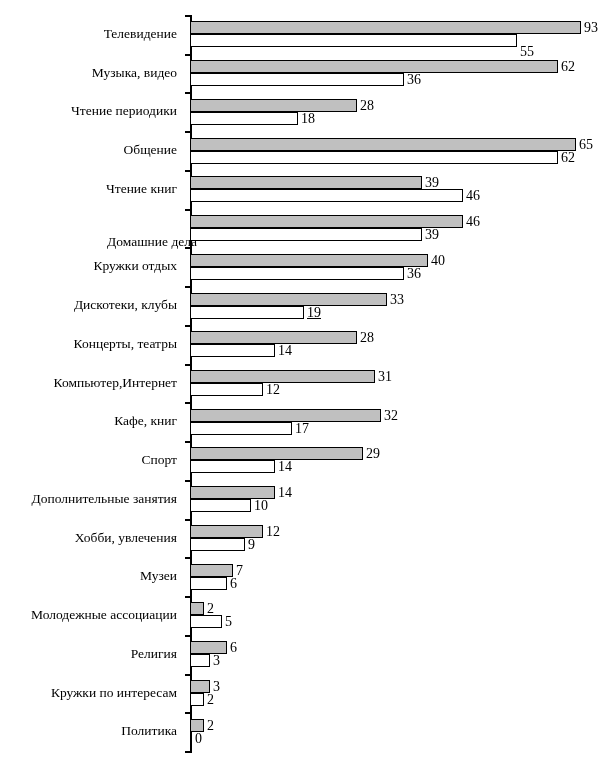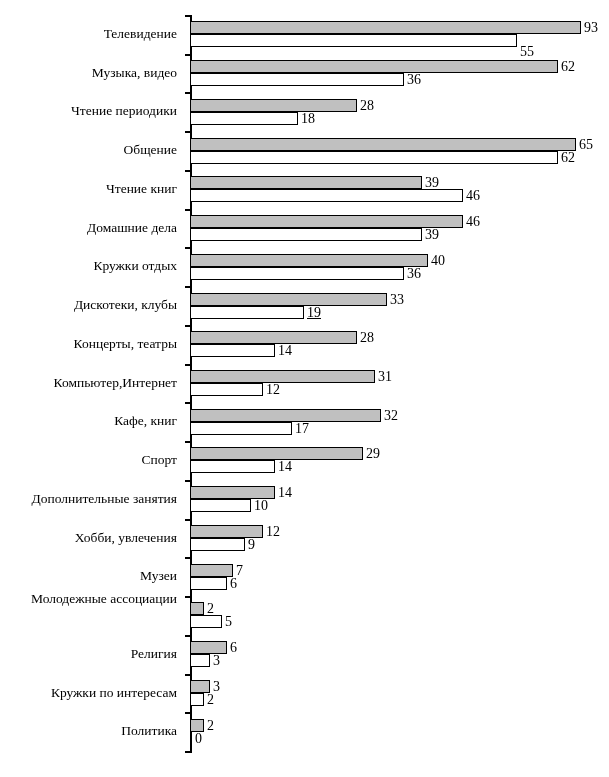--- a/index.html
+++ b/index.html
@@ -119,21 +119,21 @@
       <div class="cat-label" style="top: 131px; height: 39px; width: 184px;">Общение</div>
       <div class="bar" style="left: 190px; top: 138px; width: 384px; background: rgb(192, 192, 192);"></div>
       <div class="val-label" style="left: 579px; top: 138px;">65</div>
       <div class="bar" style="left: 190px; top: 151px; width: 366px; background: rgb(255, 255, 255);"></div>
       <div class="val-label" style="left: 561px; top: 151px;">62</div>
       <div class="cat-label" style="top: 170px; height: 39px; width: 184px;">Чтение книг</div>
       <div class="bar" style="left: 190px; top: 176px; width: 230px; background: rgb(192, 192, 192);"></div>
       <div class="val-label" style="left: 425px; top: 176px;">39</div>
       <div class="bar" style="left: 190px; top: 189px; width: 271px; background: rgb(255, 255, 255);"></div>
       <div class="val-label" style="left: 466px; top: 189px;">46</div>
-      <div class="cat-label" style="top: 209px; height: 39px; width: 184px;">Домашние дела</div>
+      <div class="cat-label" style="top: 223px; height: 39px; width: 184px; margin-left: 20px;">Домашние дела</div>
       <div class="bar" style="left: 190px; top: 215px; width: 271px; background: rgb(192, 192, 192);"></div>
       <div class="val-label" style="left: 466px; top: 215px;">46</div>
       <div class="bar" style="left: 190px; top: 228px; width: 230px; background: rgb(255, 255, 255);"></div>
       <div class="val-label" style="left: 425px; top: 228px;">39</div>
       <div class="cat-label" style="top: 247px; height: 39px; width: 184px;">Кружки отдых</div>
       <div class="bar" style="left: 190px; top: 254px; width: 236px; background: rgb(192, 192, 192);"></div>
       <div class="val-label" style="left: 431px; top: 254px;">40</div>
       <div class="bar" style="left: 190px; top: 267px; width: 212px; background: rgb(255, 255, 255);"></div>
       <div class="val-label" style="left: 407px; top: 267px;">36</div>
       <div class="cat-label" style="top: 286px; height: 39px; width: 184px;">Дискотеки, клубы</div>
@@ -169,21 +169,21 @@
       <div class="cat-label" style="top: 519px; height: 39px; width: 184px;">Хобби, увлечения</div>
       <div class="bar" style="left: 190px; top: 525px; width: 71px; background: rgb(192, 192, 192);"></div>
       <div class="val-label" style="left: 266px; top: 525px;">12</div>
       <div class="bar" style="left: 190px; top: 538px; width: 53px; background: rgb(255, 255, 255);"></div>
       <div class="val-label" style="left: 248px; top: 538px;">9</div>
       <div class="cat-label" style="top: 557px; height: 39px; width: 184px; text-align: right;">Музеи</div>
       <div class="bar" style="left: 190px; top: 564px; width: 41px; background: rgb(192, 192, 192);"></div>
       <div class="val-label" style="left: 236px; top: 564px;">7</div>
       <div class="bar" style="left: 190px; top: 577px; width: 35px; background: rgb(255, 255, 255);"></div>
       <div class="val-label" style="left: 230px; top: 577px;">6</div>
-      <div class="cat-label" style="top: 580px; height: 39px; width: 184px;">Молодежные ассоциации</div>
+      <div class="cat-label" style="top: 596px; height: 39px; width: 184px;">Молодежные ассоциации</div>
       <div class="bar" style="left: 190px; top: 602px; width: 12px; background: rgb(192, 192, 192);"></div>
       <div class="val-label" style="left: 207px; top: 602px;">2</div>
       <div class="bar" style="left: 190px; top: 615px; width: 30px; background: rgb(255, 255, 255);"></div>
       <div class="val-label" style="left: 225px; top: 615px;">5</div>
       <div class="cat-label" style="top: 635px; height: 39px; width: 184px;">Религия</div>
       <div class="bar" style="left: 190px; top: 641px; width: 35px; background: rgb(192, 192, 192);"></div>
       <div class="val-label" style="left: 230px; top: 641px;">6</div>
       <div class="bar" style="left: 190px; top: 654px; width: 18px; background: rgb(255, 255, 255);"></div>
       <div class="val-label" style="left: 213px; top: 654px;">3</div>
       <div class="cat-label" style="top: 674px; height: 39px; width: 184px;">Кружки по интересам</div>

